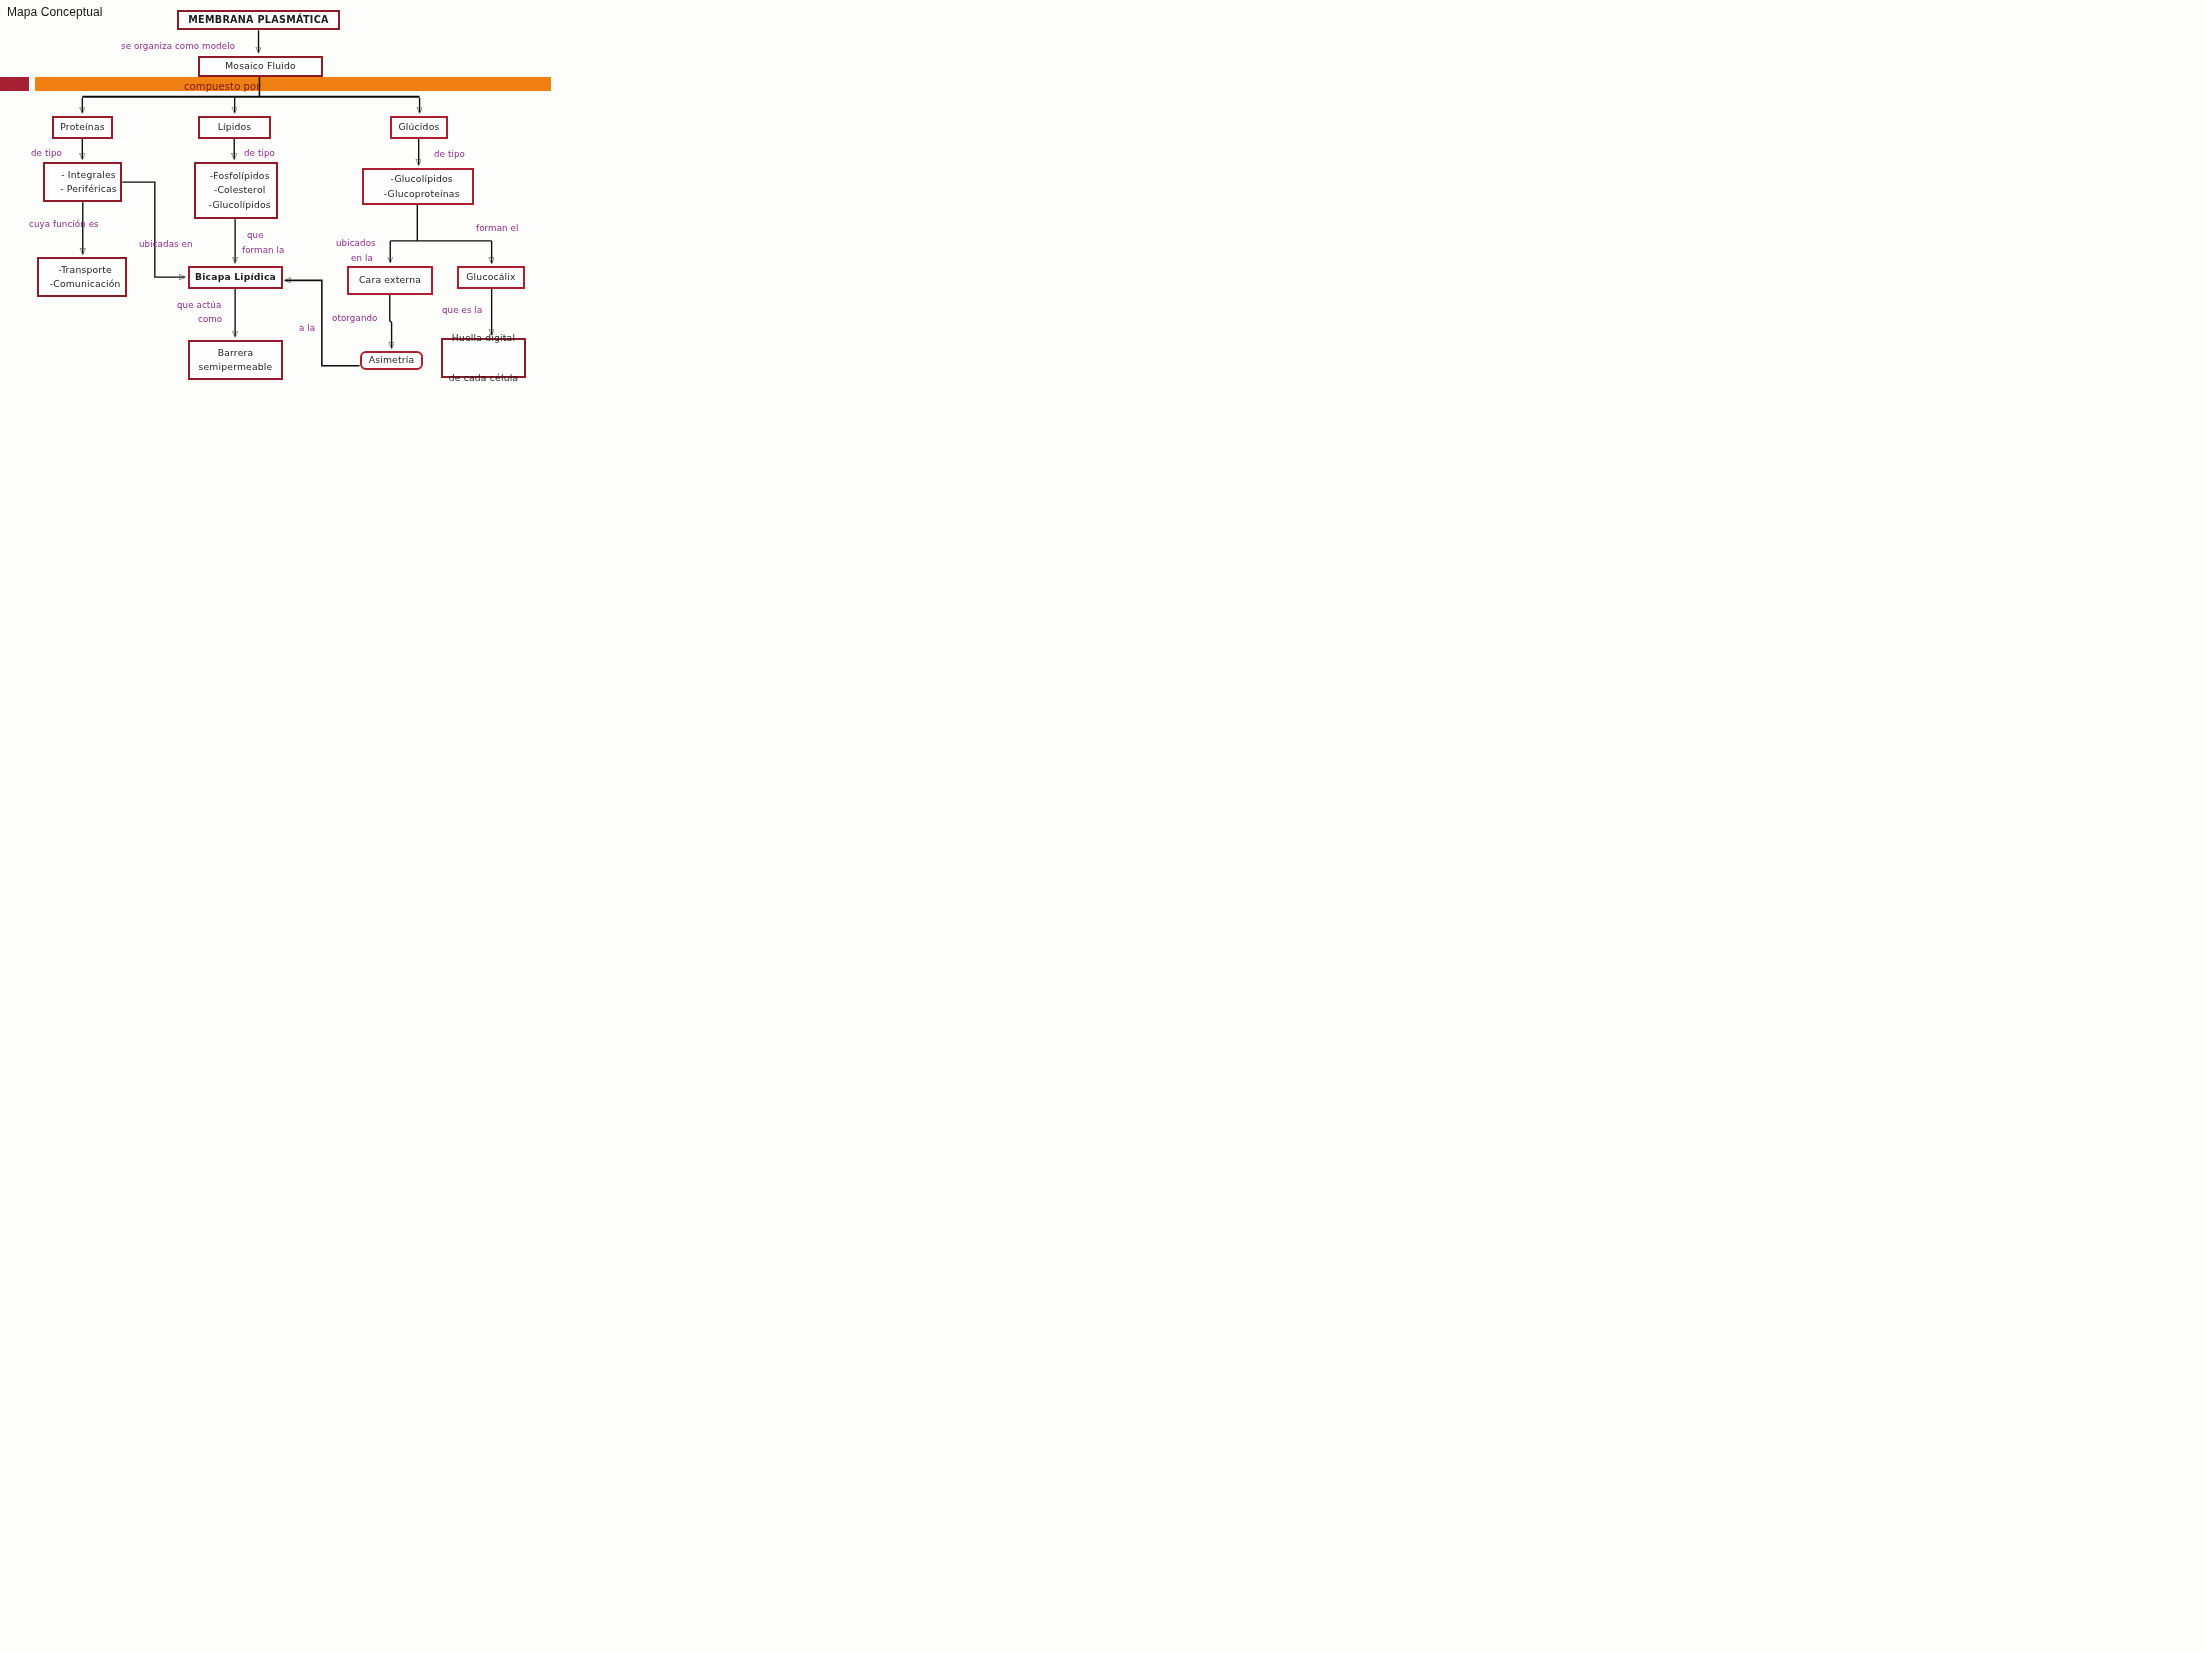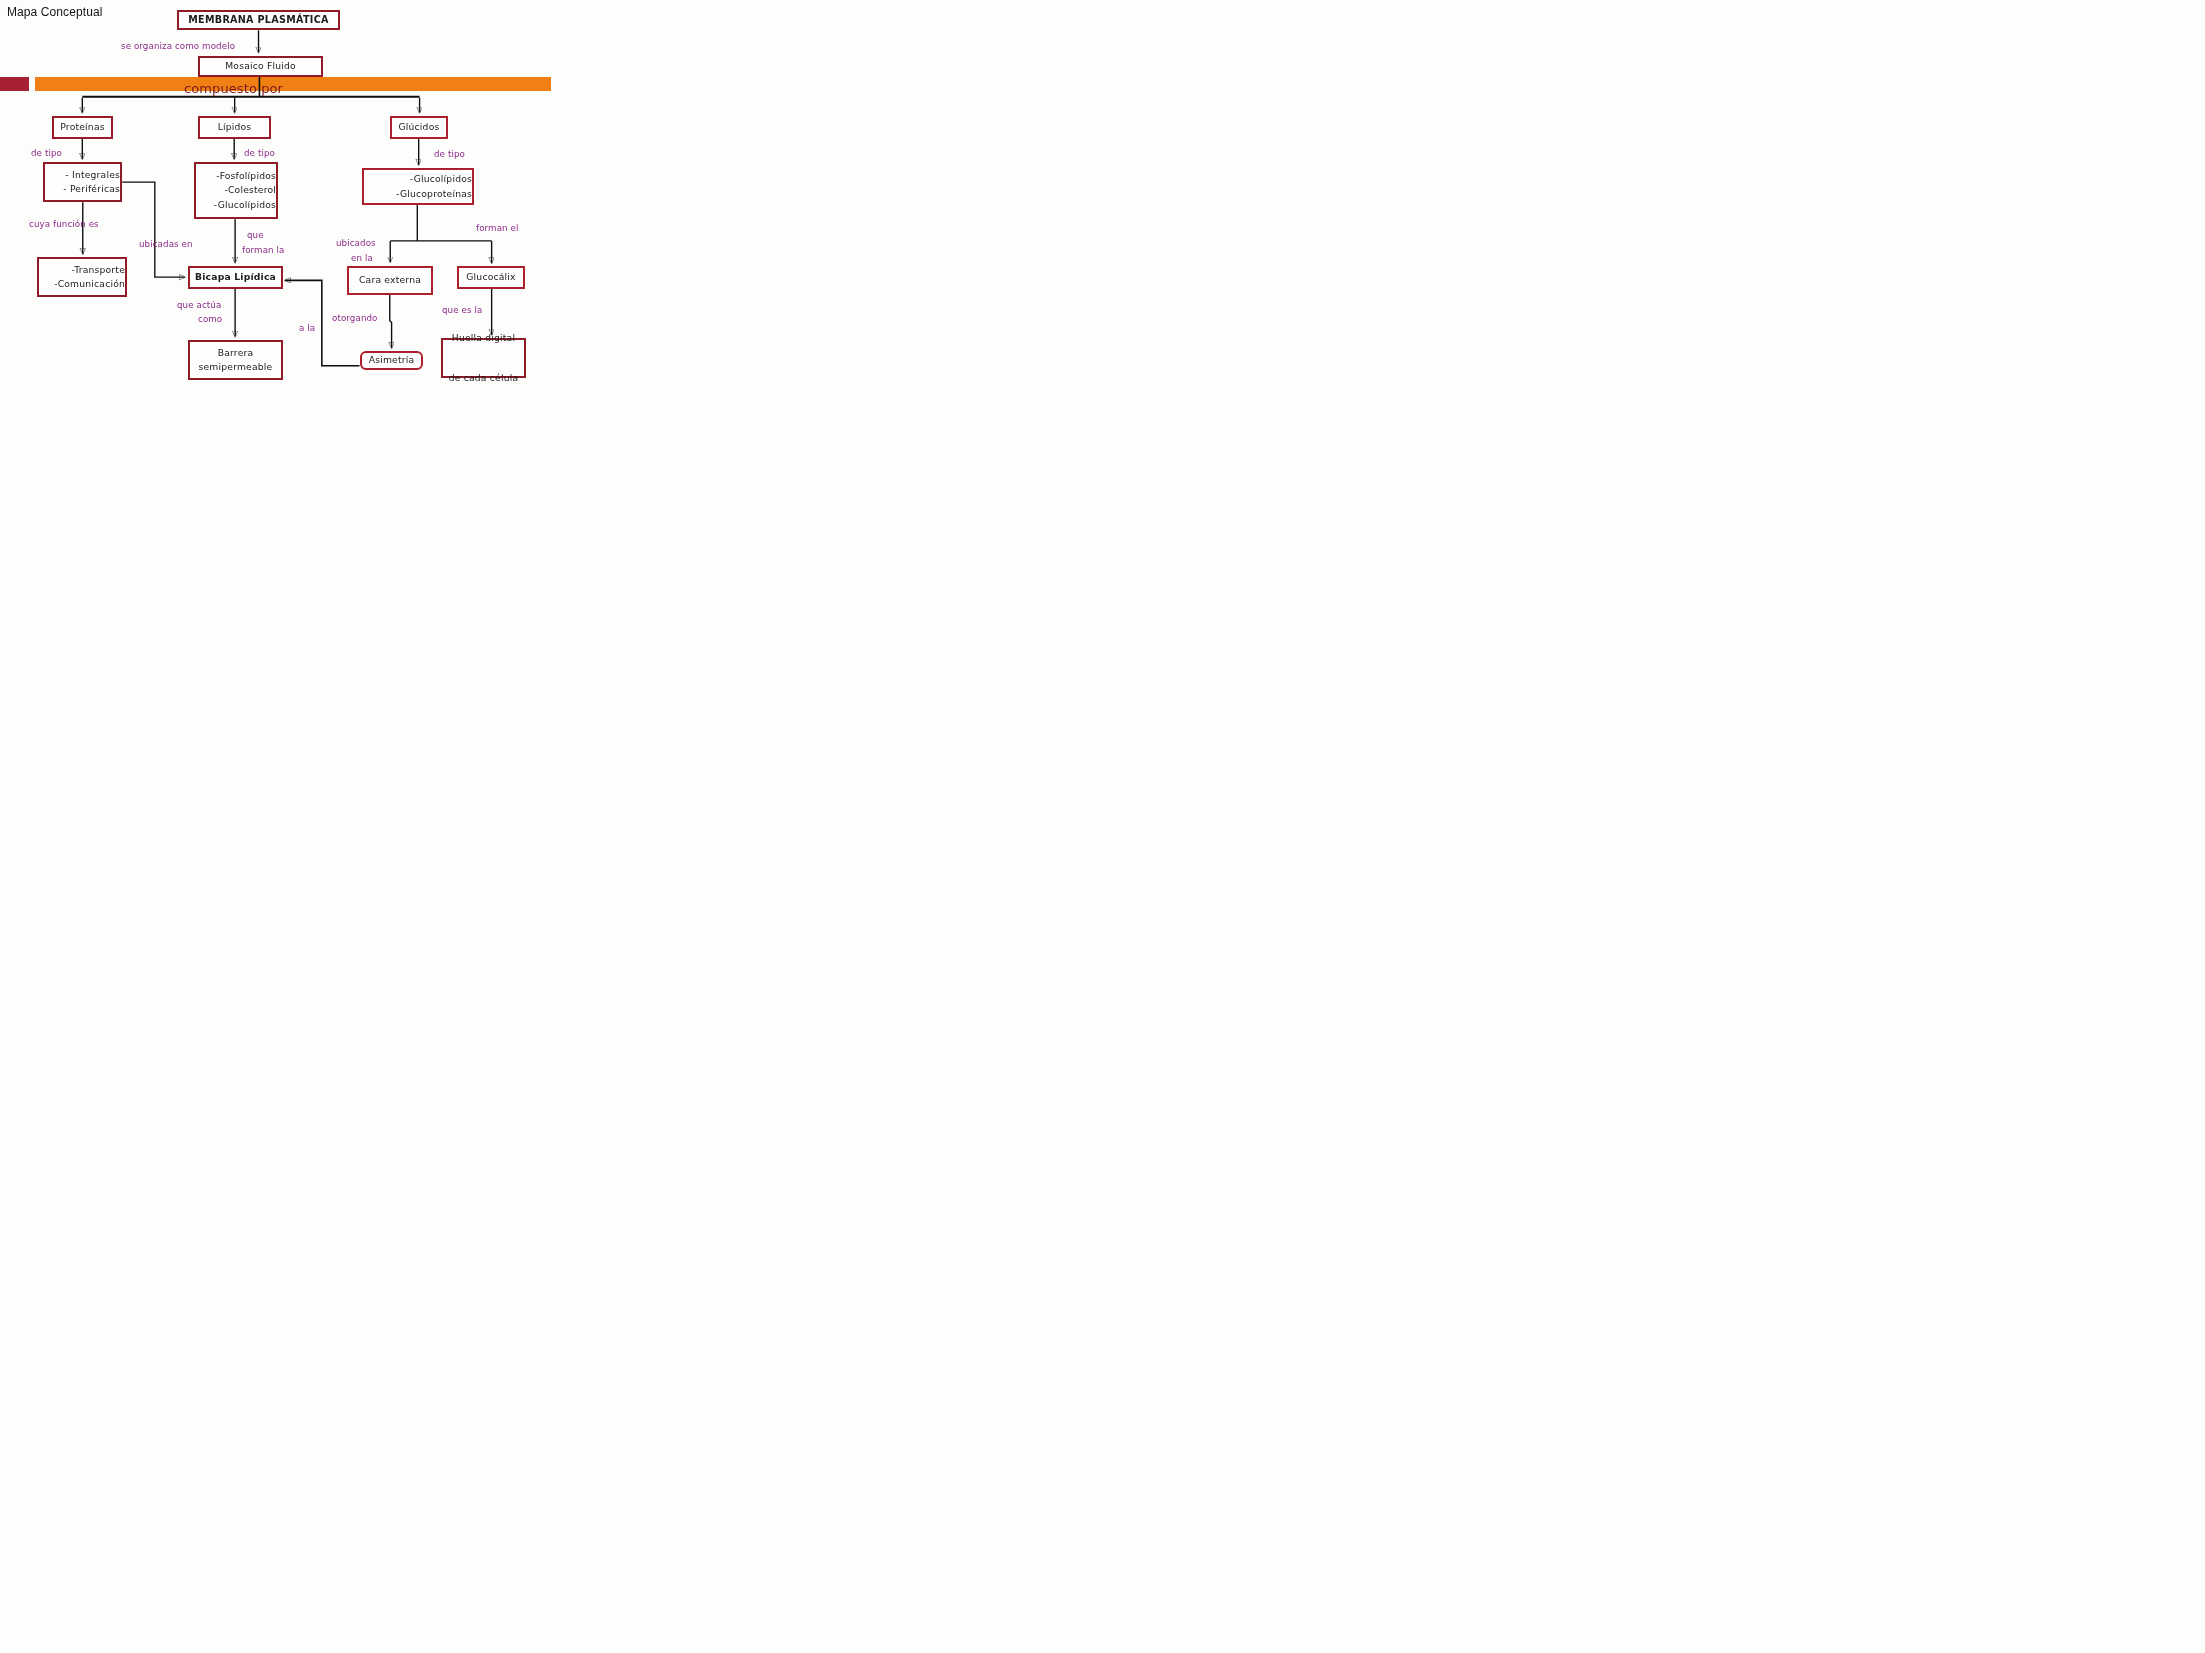--- a/index.html
+++ b/index.html
@@ -15,26 +15,26 @@
   .bar-orange{position:absolute;left:35px;top:77px;width:516px;height:13.8px;background:#f18014;z-index:1;}
   .edges{position:absolute;left:0;top:0;width:551px;height:413px;z-index:2;}
   .edges path{fill:none;stroke:#0d0d0d;}
   .node{
     position:absolute;background:#fefefe;border:2.3px solid #9a1b2a;box-sizing:border-box;
     display:flex;flex-direction:column;justify-content:center;align-items:center;
     color:#1c1c1c;font-size:9.2px;letter-spacing:0.2px;z-index:3;line-height:1.55;
   }
   .node.bright{border-color:#ad1f2c;}
   .node.dark{border-color:#8f1a28;}
-  .node.left-text{align-items:flex-end;padding-left:12px;}
+  .node.left-text{align-items:center;padding-left:12px;}
   .node.title-node span{font-weight:bold;font-size:9.6px;letter-spacing:0.3px;}
   .lbl{
     position:absolute;color:#8e2b8c;font-size:8.7px;letter-spacing:0.1px;z-index:3;white-space:nowrap;
   }
-  .lbl.on-bar{color:#7a181d;font-size:13px;}
+  .lbl.on-bar{color:#7a181d;font-size:10px;}
 </style>
 </head>
 <body>
 
 <div class="canvas">
 
   <div class="page-title">Mapa Conceptual</div>
 
   <div class="bar-red"></div>
   <div class="bar-orange"></div>

